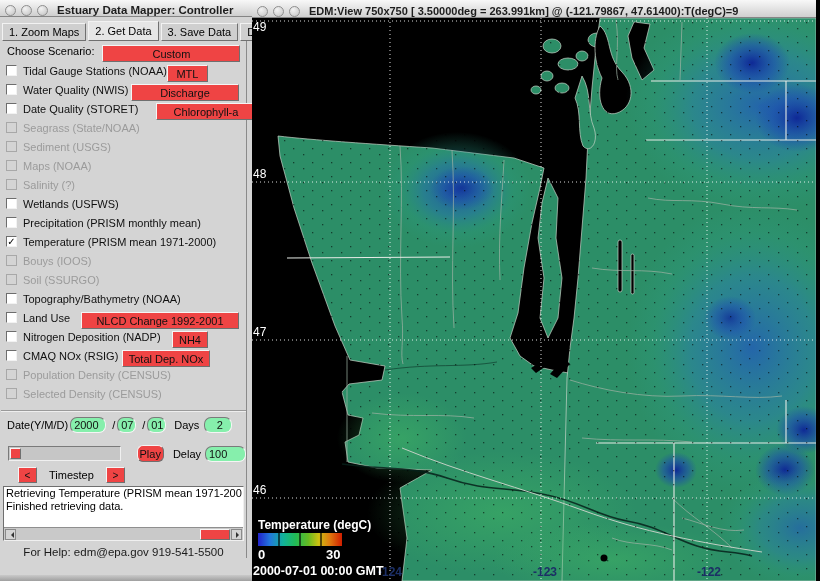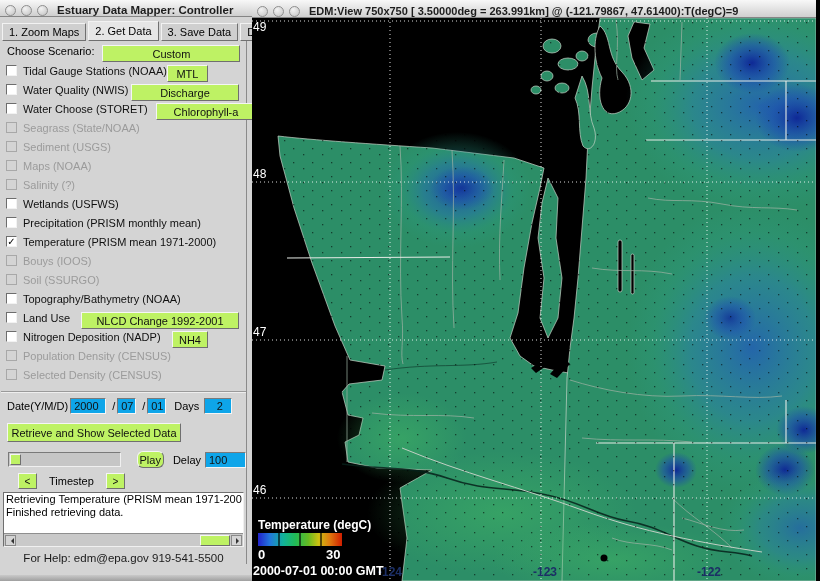--- a/index.html
+++ b/index.html
@@ -1,23 +1,23 @@
 <!DOCTYPE html>
 <html><head>
 <meta charset="utf-8">
 <style>
   * { box-sizing: border-box; margin: 0; padding: 0; }
   body { font-family: "Liberation Sans", sans-serif; background:#222; }
   .screen { position:relative; width:820px; height:581px; overflow:hidden; background:#000; }
 
   
-  .raised { background:#bef264; border-top:1px solid #f5f5f5; border-left:1px solid #f5f5f5;
+  .raised { background:#ef4444; border-top:1px solid #f5f5f5; border-left:1px solid #f5f5f5;
             border-right:1px solid #6f6f6f; border-bottom:1px solid #6f6f6f; }
-  .sunken { background:#0ea5e9; border-top:1px solid #7a7a7a; border-left:1px solid #7a7a7a;
-            border-right:1px solid #f5f5f5; border-bottom:1px solid #f5f5f5; }
+  .sunken { background:#86efac; border-top:1px solid #7a7a7a; border-left:1px solid #7a7a7a;
+            border-right:1px solid #f5f5f5; border-bottom:1px solid #f5f5f5;border-radius:7px; }
   button { font-family:"Liberation Sans",sans-serif; font-size:11px; color:#111; cursor:default; }
   input  { font-family:"Liberation Sans",sans-serif; font-size:11px; color:#111; }
 
   .titlebar { height:17px; background:linear-gradient(#f8f8f8,#cfcfcf);
               border-bottom:1px solid #858585; display:flex; align-items:flex-end; }
   .mac-dot { width:11px; height:11px; border-radius:50%; margin-left:5px;
              background:radial-gradient(circle at 35% 30%, #f2f2f2, #c2c2c2);
              border:1px solid #8f8f8f; flex:none; }
   .tb-title { font-size:11.5px; font-weight:bold; color:#1d1d1d; margin-left:9px; white-space:nowrap; }
 
@@ -125,21 +125,21 @@
           <span class="lbl">Tidal Gauge Stations (NOAA)</span>
           <button class="rowbtn raised" style="width:48px;margin-right:38px">MTL</button>
         </div>
         <div class="lrow">
           <span class="cb"></span>
           <span class="lbl">Water Quality (NWIS)</span>
           <button class="rowbtn raised" style="width:108px;margin-right:7px">Discharge</button>
         </div>
         <div class="lrow">
           <span class="cb"></span>
-          <span class="lbl">Water Choose (STORET)</span>
+          <span class="lbl">Date Quality (STORET)</span>
           <button class="rowbtn raised" style="width:100px;margin-right:-10px">Chlorophyll-a</button>
         </div>
         <div class="lrow disabled">
           <span class="cb"></span>
           <span class="lbl">Seagrass (State/NOAA)</span>
         </div>
         <div class="lrow disabled">
           <span class="cb"></span>
           <span class="lbl">Sediment (USGS)</span>
         </div>
@@ -177,20 +177,25 @@
         </div>
         <div class="lrow">
           <span class="cb"></span>
           <span class="lbl">Land Use</span>
           <button class="rowbtn raised" style="width:158px;margin-right:7px">NLCD Change 1992-2001</button>
         </div>
         <div class="lrow">
           <span class="cb"></span>
           <span class="lbl">Nitrogen Deposition (NADP)</span>
           <button class="rowbtn raised" style="width:36px;margin-right:38px">NH4</button>
+        </div>
+        <div class="lrow">
+          <span class="cb"></span>
+          <span class="lbl">CMAQ NOx (RSIG)</span>
+          <button class="rowbtn raised" style="width:88px;margin-right:36px">Total Dep. NOx</button>
         </div>
         <div class="lrow disabled">
           <span class="cb"></span>
           <span class="lbl">Population Density (CENSUS)</span>
         </div>
         <div class="lrow disabled">
           <span class="cb"></span>
           <span class="lbl">Selected Density (CENSUS)</span>
         </div>
       </div>
@@ -201,21 +206,20 @@
         <span>Date(Y/M/D)</span>
         <input class="sunken" style="width: 36px; margin-left: 2px;" value="2000">
         <span class="slash">/</span>
         <input class="sunken" style="width: 19px;" value="07">
         <span class="slash">/</span>
         <input class="sunken" style="width: 19px;" value="01">
         <span style="margin-left:8px">Days</span>
         <input class="sunken" style="width: 28px; margin-left: 5px; text-align: center;" value="2">
       </div>
 
-      <button class="retrieve raised">Retrieve and Show Selected Data</button>
 
       <div class="sliderrow">
         <div class="trough">
           <div class="handle raised"></div>
         </div>
         <button class="play raised">Play</button>
         <span class="delaylbl">Delay</span>
         <input class="delayinp sunken" value="100" style="">
       </div>
 

